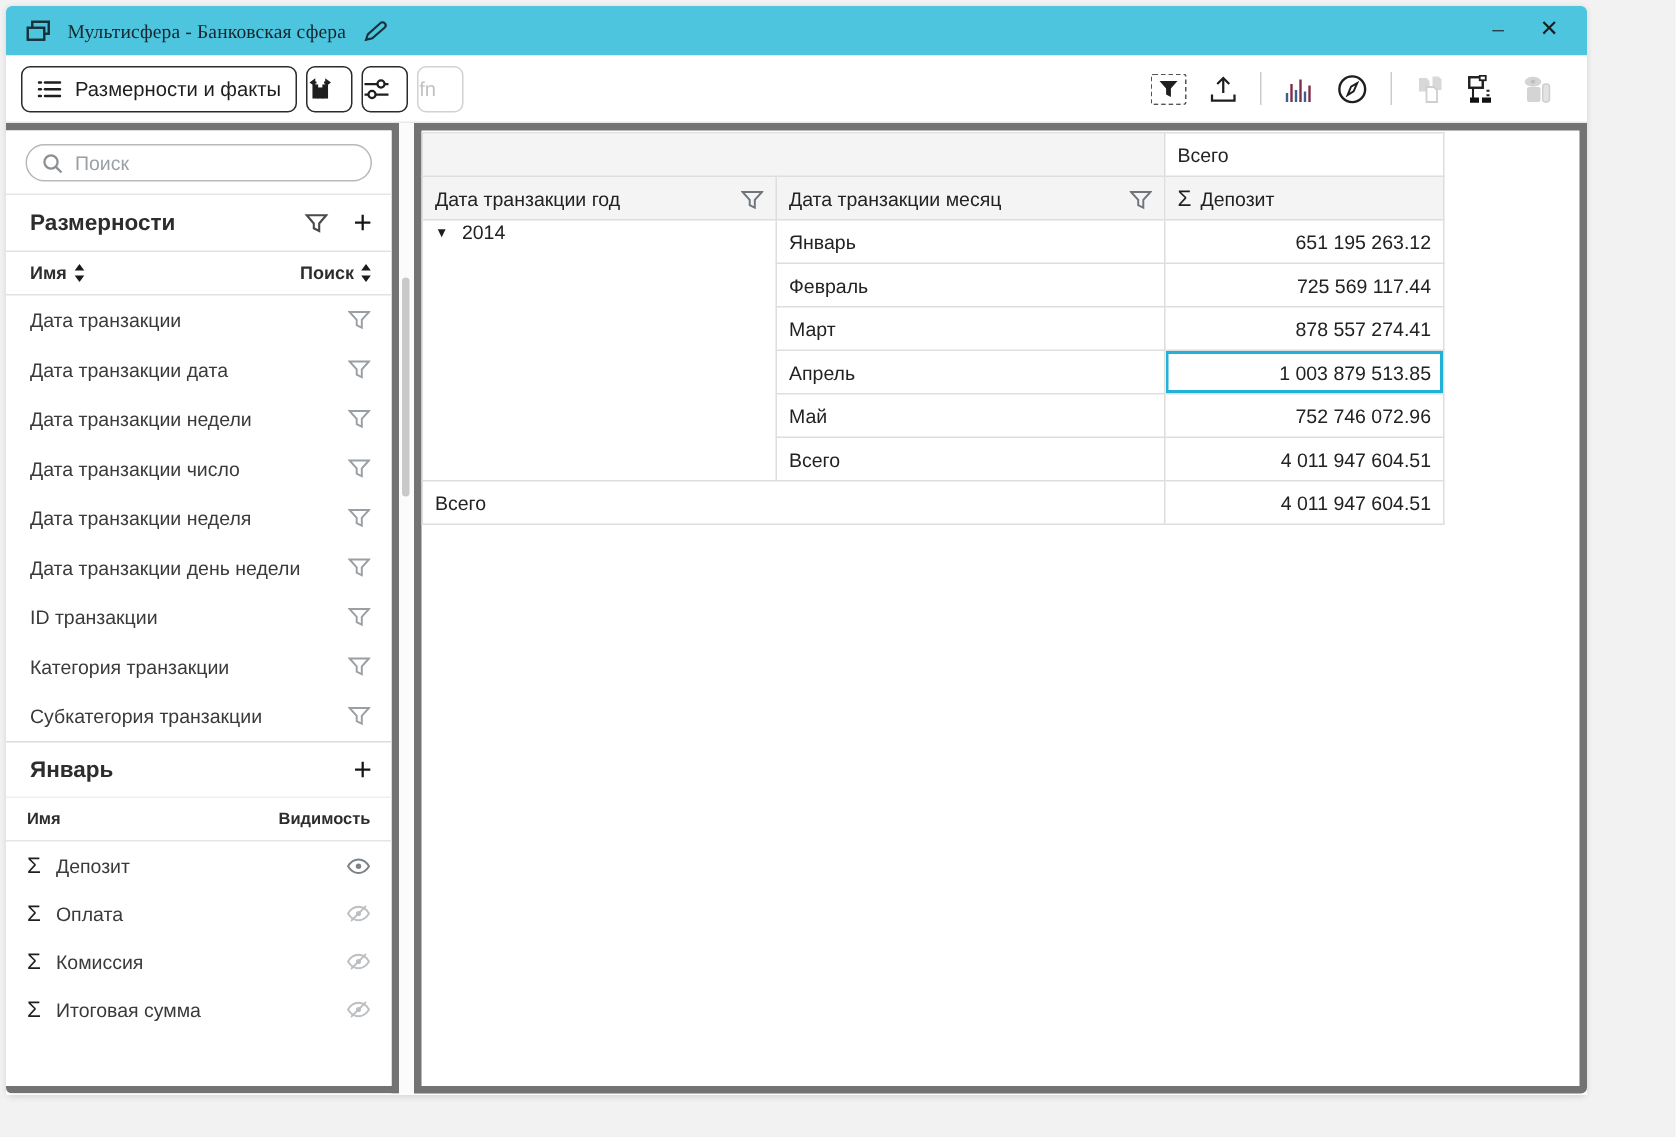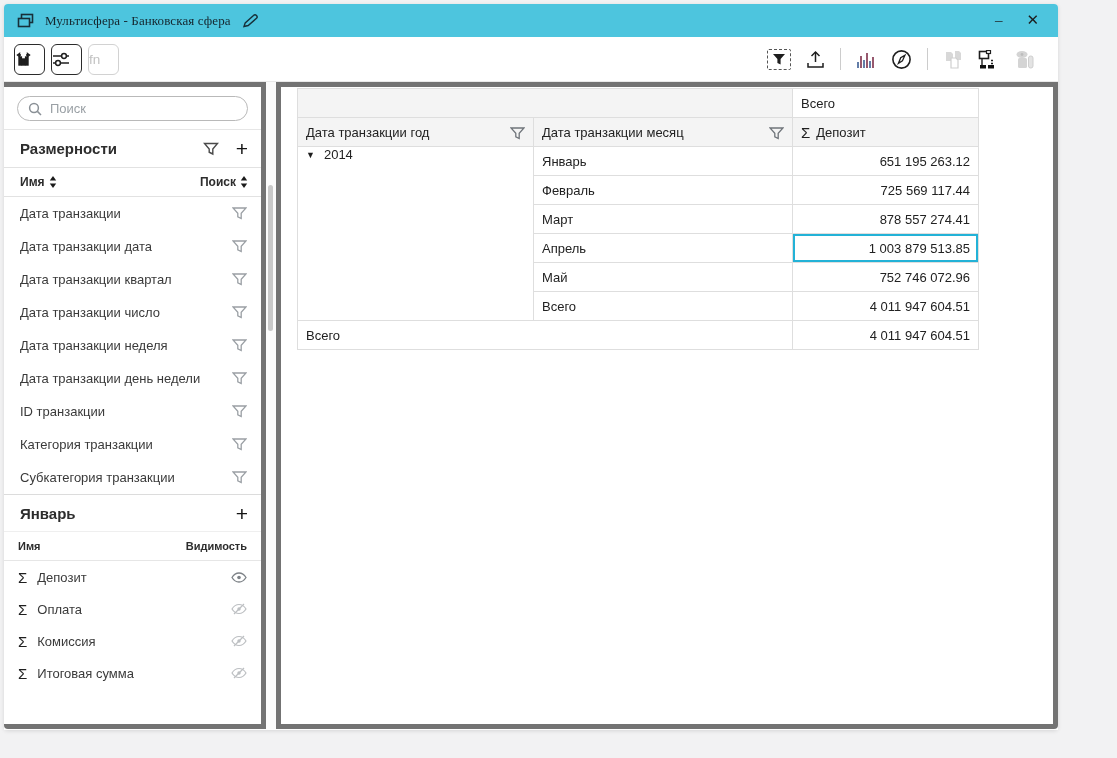--- a/index.html
+++ b/index.html
@@ -48,21 +48,21 @@
   .cols-head .left { display:flex; align-items:center; gap:4px; }
   .dim-row { display:flex; align-items:center; height:33px; padding:0 14px 0 16px; font-size:13px; color:#3a3a3a; }
   .dim-row .spacer { flex:1; }
   .fact-row { display:flex; align-items:center; height:32px; padding:0 14px 0 14px; font-size:13px; color:#3a3a3a; gap:10px; }
   .fact-row .spacer { flex:1; }
   .sigma { font-size:15px; color:#1f1f1f; }
   .facts-cols { display:flex; align-items:center; height:30px; padding:0 14px; font-size:11px; font-weight:bold; color:#2d2d2d;
                 border-bottom:1px solid #e6e6e6; }
   .facts-cols .right { margin-left:auto; }
   
-  table.pivot { border-collapse:collapse; margin:1px 0 0 16px; table-layout:fixed; }
+  table.pivot { border-collapse:collapse; margin:1px 0 0 0; table-layout:fixed; }
   table.pivot td, table.pivot th { border:1px solid #dedede; font-size:13px; font-weight:normal; height:29px;
                                    padding:0 8px; color:#222; overflow:hidden; white-space:nowrap; }
   .col-year { width:236px; } .col-month { width:259px; } .col-fact { width:186px; }
   td.corner { background:#f4f4f4; }
   td.top-total { background:#fff; text-align:left; }
   th.colhead { background:#f4f4f4; text-align:left; color:#303030; }
   th.colhead .hwrap { display:flex; align-items:flex-end; }
   th.colhead .hwrap .spacer { flex:1; }
   td.yearcell { vertical-align:top; padding-top:7px; }
   td.yearcell .ywrap { display:flex; align-items:center; gap:9px; }
@@ -93,20 +93,35 @@
           </svg>
       </span>
       <span class="win-controls">
         <span class="win-btn">–</span>
         <span class="win-btn">✕</span>
       </span>
     </div>
 
     <div class="toolbar">
       <div class="tb-left">
+        <button class="tb-btn">
+          <span class="icon">
+            <svg width="16" height="13" viewBox="0 0 16 13">
+                <g stroke="#1e1e1e" stroke-width="1.7" stroke-linecap="round">
+                  <line x1="1" y1="2" x2="2.2" y2="2"></line>
+                  <line x1="5" y1="2" x2="15" y2="2"></line>
+                  <line x1="1" y1="6.5" x2="2.2" y2="6.5"></line>
+                  <line x1="5" y1="6.5" x2="15" y2="6.5"></line>
+                  <line x1="1" y1="11" x2="2.2" y2="11"></line>
+                  <line x1="5" y1="11" x2="15" y2="11"></line>
+                </g>
+              </svg>
+          </span>
+          <span>Размерности и факты</span>
+        </button>
         <button class="tb-btn square">
           <span class="icon">
             <svg width="17" height="16" viewBox="0 0 17 16">
                 <g stroke="#1e1e1e" stroke-width="1.4" fill="#1e1e1e">
                   <path d="M4.5 2.5 L2.5 4 L4.5 5.5z"></path>
                   <path d="M12.5 2.5 L14.5 4 L12.5 5.5z"></path>
                   <line x1="4" y1="4" x2="6" y2="4"></line>
                   <line x1="11" y1="4" x2="13" y2="4"></line>
                   <rect x="4" y="6" width="2.4" height="8"></rect>
                   <rect x="7.3" y="8" width="2.4" height="6"></rect>
@@ -262,21 +277,21 @@
         <div class="dim-row">
             <span>Дата транзакции дата</span>
             <span class="spacer"></span>
             <span class="icon">
               <svg width="15" height="13" viewBox="0 0 15 13">
                 <path d="M1 1h13L9.2 6.3v5.2L5.8 9.8V6.3z" fill="none" stroke="#9a9fa4" stroke-width="1.3"></path>
               </svg>
             </span>
           </div>
         <div class="dim-row">
-            <span>Дата транзакции квартал</span>
+            <span>Дата транзакции недели</span>
             <span class="spacer"></span>
             <span class="icon">
               <svg width="15" height="13" viewBox="0 0 15 13">
                 <path d="M1 1h13L9.2 6.3v5.2L5.8 9.8V6.3z" fill="none" stroke="#9a9fa4" stroke-width="1.3"></path>
               </svg>
             </span>
           </div>
         <div class="dim-row">
             <span>Дата транзакции число</span>
             <span class="spacer"></span>

